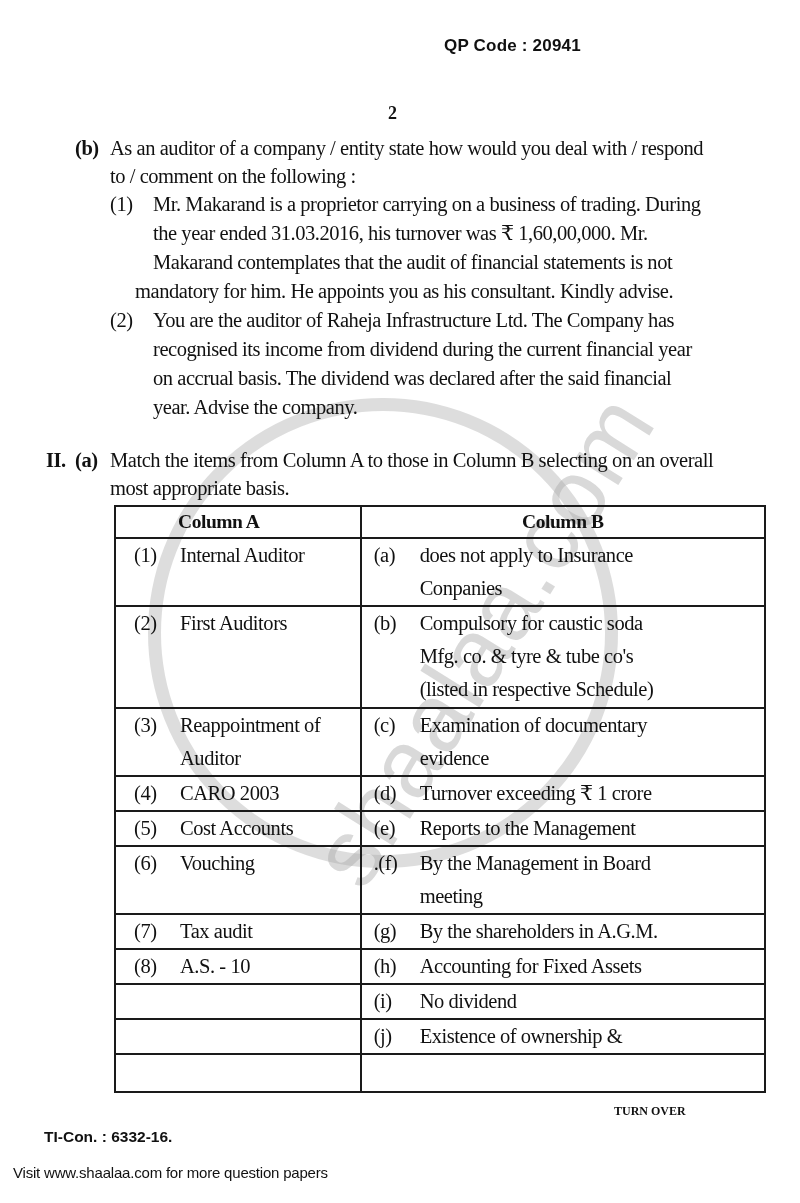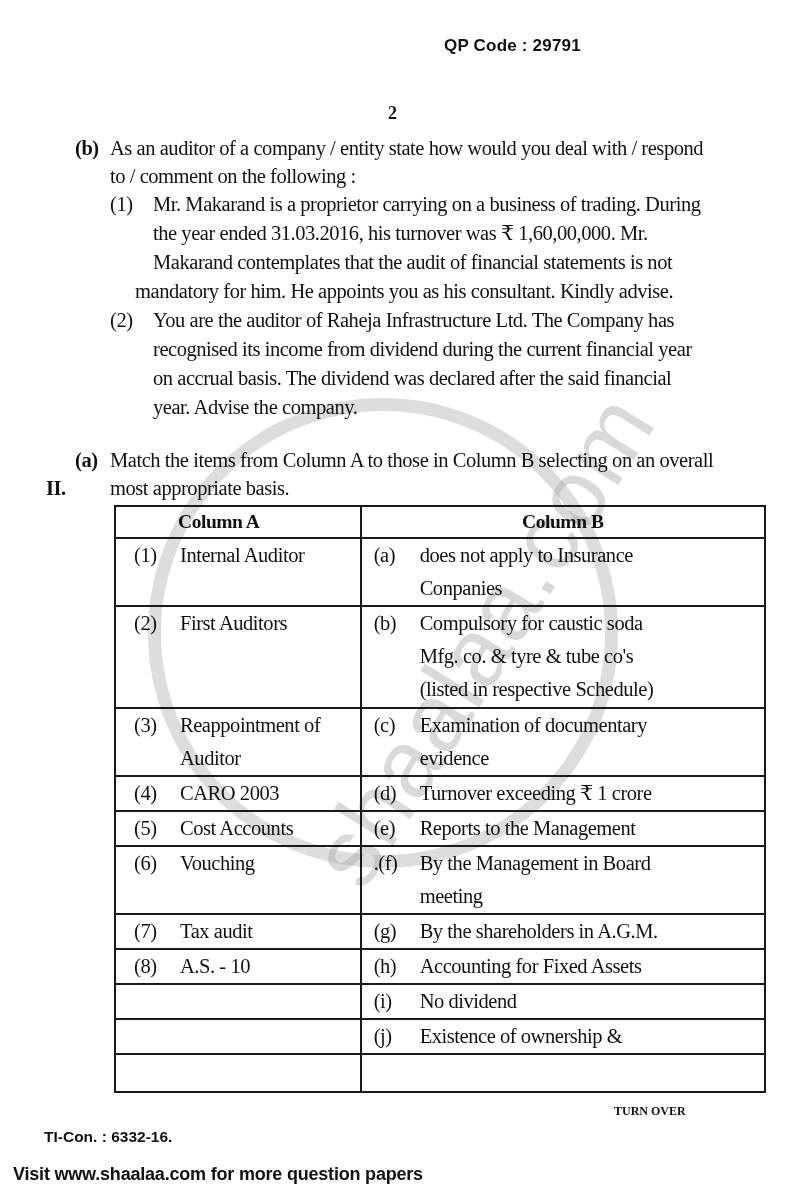--- a/index.html
+++ b/index.html
@@ -114,32 +114,31 @@
     }
     .ti-con {
       left: 44px; top: 1128px;
       font-family: "Liberation Sans", "DejaVu Sans", sans-serif;
       font-weight: bold;
       font-size: 15.5px;
     }
     .visit {
       left: 13px; top: 1164px;
       font-family: "Liberation Sans", "DejaVu Sans", sans-serif;
-      font-size: 18px;
+      font-size: 15px;
       letter-spacing: -0.2px;
-      font-weight: bold;
     }
   </style>
 </head>
 <body>
 
 <div class="watermark"></div>
 <div class="watermark-text">shaalaa.com</div>
 
-<div class="abs qp-code">QP Code : 29791</div>
+<div class="abs qp-code">QP Code : 20941</div>
 <div class="abs page-no">2</div>
 
 <div>
   <span class="line bold" style="left:75px; top:134px;">(b)</span>
   <span class="line" style="left:110px; top:134px;">As an auditor of a company / entity state how would you deal with / respond</span>
   <span class="line" style="left:110px; top:162px;">to / comment on the following :</span>
 
   <div>
     <span class="line" style="left:110px; top:190px;">(1)</span>
     <span class="line" style="left:153px; top:190px;">Mr. Makarand is a proprietor carrying on a business of trading. During</span>
@@ -151,21 +150,21 @@
   <div>
     <span class="line" style="left:110px; top:306px;">(2)</span>
     <span class="line" style="left:153px; top:306px;">You are the auditor of Raheja Infrastructure Ltd. The Company has</span>
     <span class="line" style="left:153px; top:335px;">recognised its income from dividend during the current financial year</span>
     <span class="line" style="left:153px; top:364px;">on accrual basis. The dividend was declared after the said financial</span>
     <span class="line" style="left:153px; top:393px;">year. Advise the company.</span>
   </div>
 </div>
 
 <div>
-  <span class="line bold" style="left:46px; top:446px;margin-top:28px;">II.</span>
+  <span class="line bold" style="left:46px; top:446px;">II.</span>
   <span class="line bold" style="left:75px; top:446px;">(a)</span>
   <span class="line" style="left:110px; top:446px;">Match the items from Column A to those in Column B selecting on an overall</span>
   <span class="line" style="left:110px; top:474px;">most appropriate basis.</span>
 </div>
 
 <table class="match-table">
   <colgroup>
     <col class="col-a">
     <col class="col-b">
   </colgroup>

